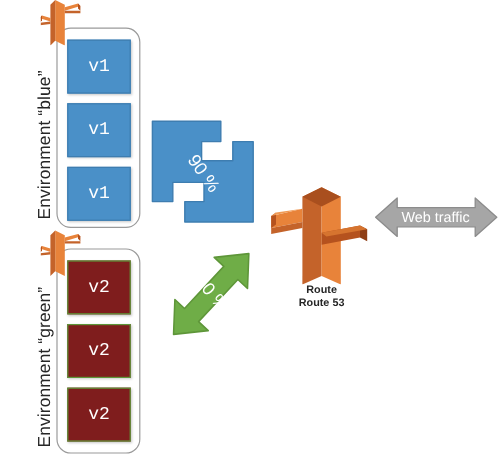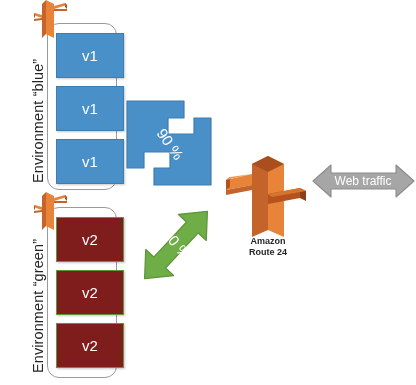--- a/index.html
+++ b/index.html
@@ -40,29 +40,30 @@
     border-radius: 12px;
     box-sizing: border-box;
   }
   #env-blue-box  { left: 47px; top: 23px;  width: 70px; height: 167px; }
   #env-green-box { left: 47px; top: 207px; width: 70px; height: 171px; }
 
   
   .tile {
     position: absolute;
     left: 8px;
-    width: 68px;
+    width: 53px;
     height: 45px;
     box-sizing: border-box;
     color: #ffffff;
     font-size: 15px;
     display: flex;
     align-items: center;
     justify-content: center;
     box-shadow: 1px 1px 2px rgba(0,0,0,0.22);
+    font-family: Liberation Mono, monospace;
   }
   .tile.blue  { background: #4A90C8; border: 1px solid #3E7DB0; }
   .tile.green { background: #7f1d1d; border: 1px solid #5E9639; }
   .tile.r0 { top: 9px; }
   .tile.r1 { top: 62px; }
   .tile.r2 { top: 115px; }
 
   
   .signpost-mini {
     position: absolute;
@@ -192,22 +193,22 @@
       <polygon points="4,38 8,35 8,45 4,48" fill="#B5521E"></polygon>
       <polygon points="30,32 8,35 4,38" fill="#F09A55"></polygon>
       <polygon points="4,48 30,43 30,48 4,53" fill="#C4632A"></polygon>
 
       <polygon points="46,52 78,46 78,56 46,62" fill="#B5521E"></polygon>
       <polygon points="78,46 84,49 84,59 78,56" fill="#8F3F16"></polygon>
       <polygon points="46,52 78,46 84,49 50,55" fill="#D6742F"></polygon>
     </svg>
 
     <div id="route53-label">
-      <span>Amazon</span>
-      <span>Route 24</span>
+      <span>Route</span>
+      <span>Route 53</span>
     </div>
   </div>
 
   <svg id="arrow-web" class="arrow-svg" viewBox="0 0 105 42">
     <polygon points="2,21 20,5 20,13 85,13 85,5 103,21 85,37 85,29
                      20,29 20,37" fill="#A6A6A6" stroke="#8C8C8C" stroke-width="1.1" stroke-linejoin="round"></polygon>
     <text class="arrow-text-web" x="52" y="22" text-anchor="middle" dominant-baseline="middle">Web traffic</text>
   </svg>
 
 </div>

